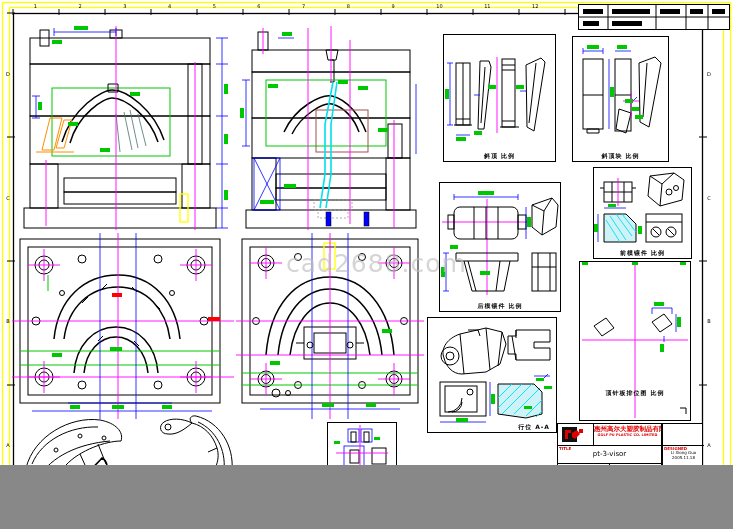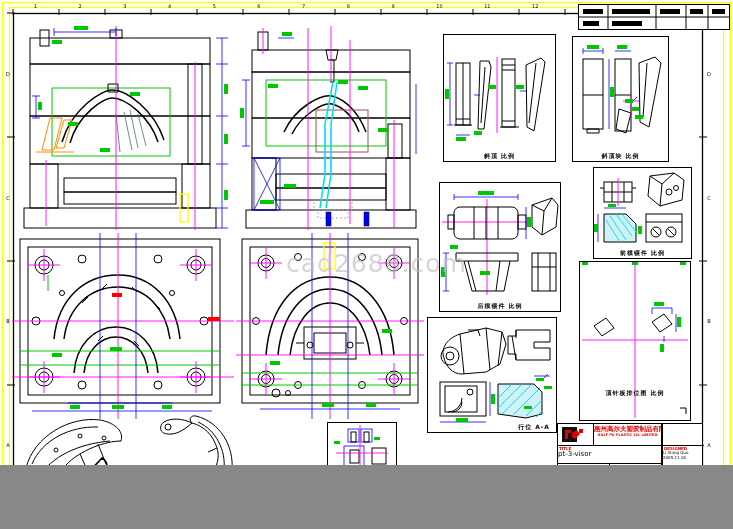--- a/index.html
+++ b/index.html
@@ -37,21 +37,21 @@
              opacity:.65;letter-spacing:1px;font-weight:500;white-space:nowrap;}
   
   .titleblock{position:absolute;left:557px;top:423px;width:146px;height:85px;
               border:1.4px solid #000;background:#fff;}
   .tb-cell{position:absolute;border-right:1px solid #000;border-bottom:1px solid #000;
            overflow:hidden;}
   .tb-cell.no-br{border-right:none;}
   .tb-cell.no-bb{border-bottom:none;}
   .tb-label{display:block;font-size:4px;color:#e00000;font-weight:bold;line-height:1.1;
             padding:1px 0 0 1px;white-space:nowrap;}
-  .tb-value{display:block;font-size:6px;color:#000;line-height:1.1;}
+  .tb-value{display:block;font-size:6px;color:#000;text-align:center;line-height:1.1;}
   .tb-value.small{font-size:4.5px;}
   .company-cn{display:block;font-size:6.5px;color:#e00000;font-weight:bold;line-height:1.15;
               text-align:center;white-space:nowrap;}
   .company-en{display:block;font-size:3.5px;color:#e00000;font-weight:bold;text-align:center;
               white-space:nowrap;}
   .drawing-code{position:absolute;left:642px;top:510px;font-size:8px;color:#000;
                 font-family:"DejaVu Sans Mono",monospace;letter-spacing:.5px;}
 </style>
 </head>
 <body>

